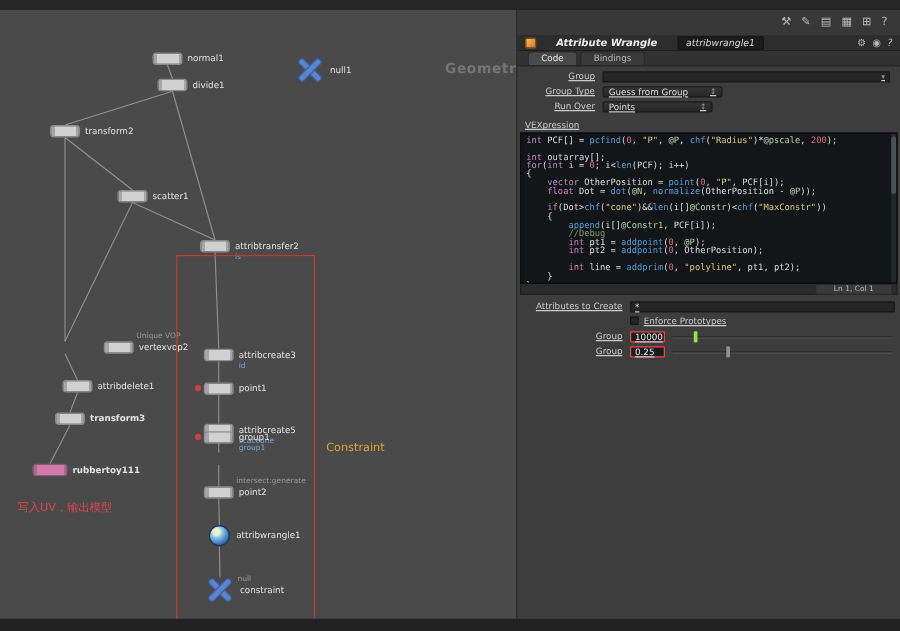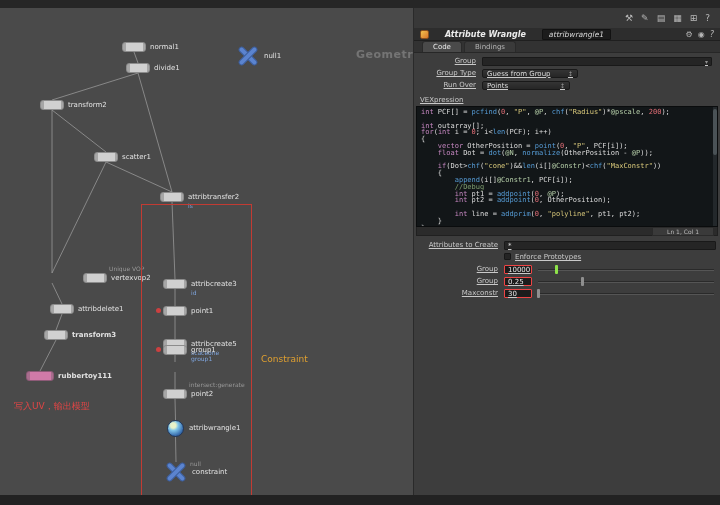--- a/index.html
+++ b/index.html
@@ -322,25 +322,17 @@
         </span>
     </div>
     <div class="prow">
       <span class="plabel2">Group</span>
       <span class="vbox">0.25</span>
       <span class="hslider">
           <span class="track"></span>
           <span class="handle" style="left: calc(25% - 1px); background: rgb(143, 143, 143);"></span>
         </span>
     </div>
-    <div class="prow">
-      <span class="plabel2">Maxconstr</span>
-      <span class="vbox">30</span>
-      <span class="hslider">
-          <span class="track"></span>
-          <span class="handle" style="left: calc(0% - 1px); background: rgb(143, 143, 143);"></span>
-        </span>
-    </div>
   </div>
 
   <div class="topbar"></div>
   <div class="bottombar"></div>
 </div>
 
 </body></html>

